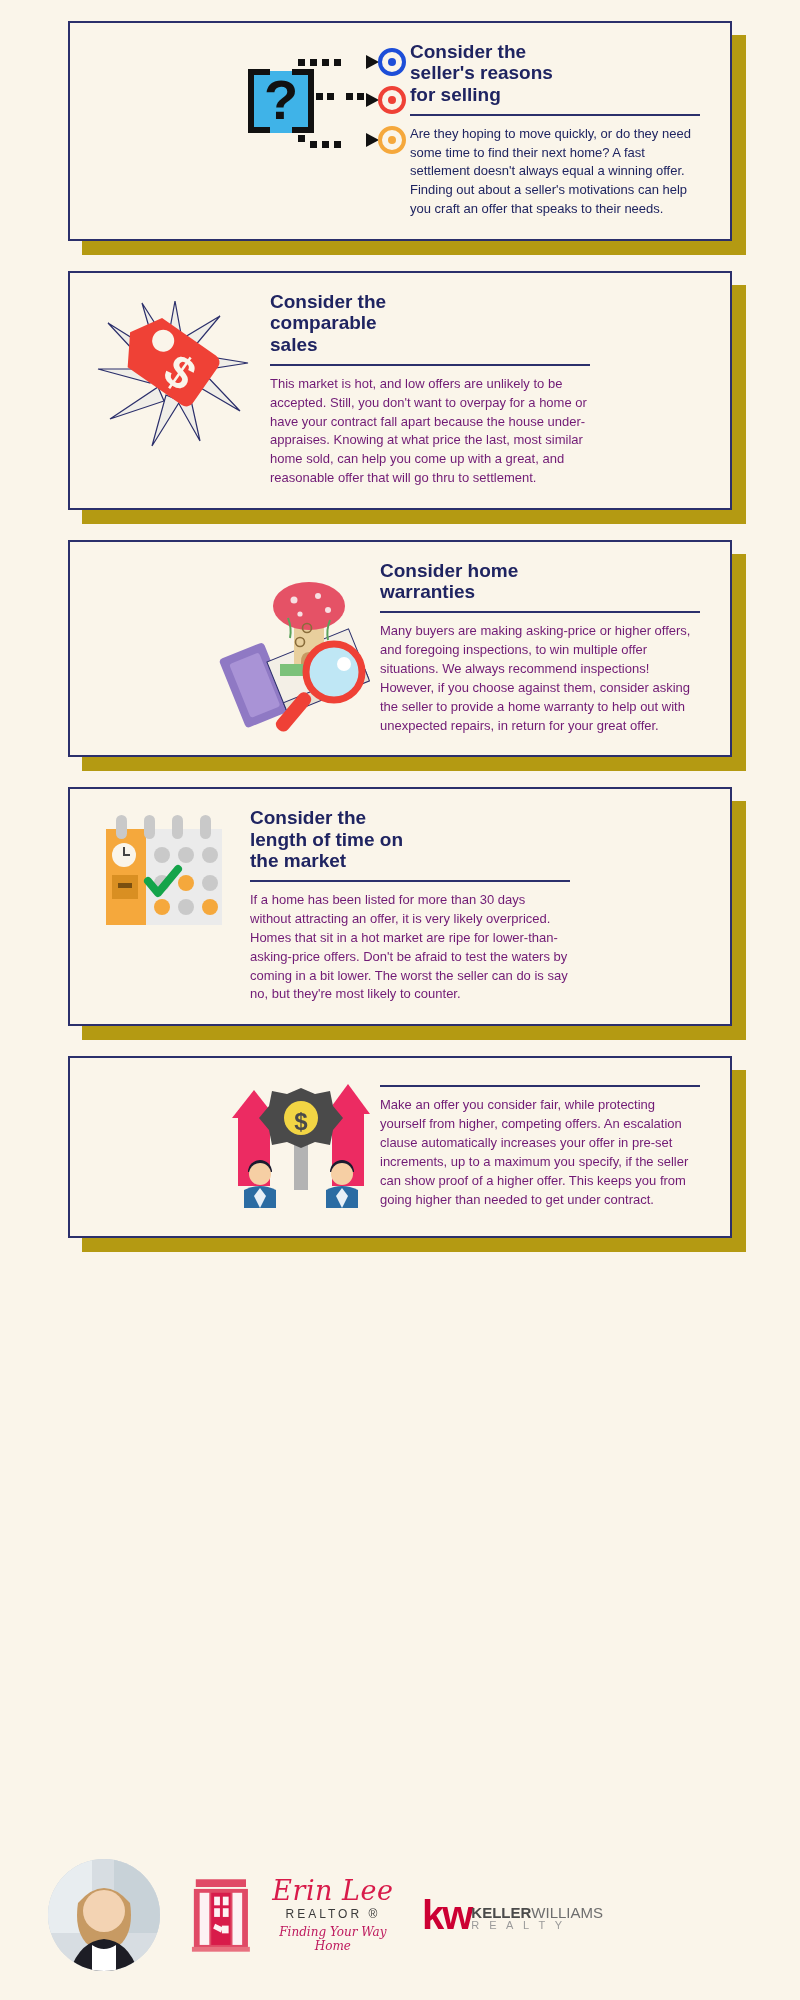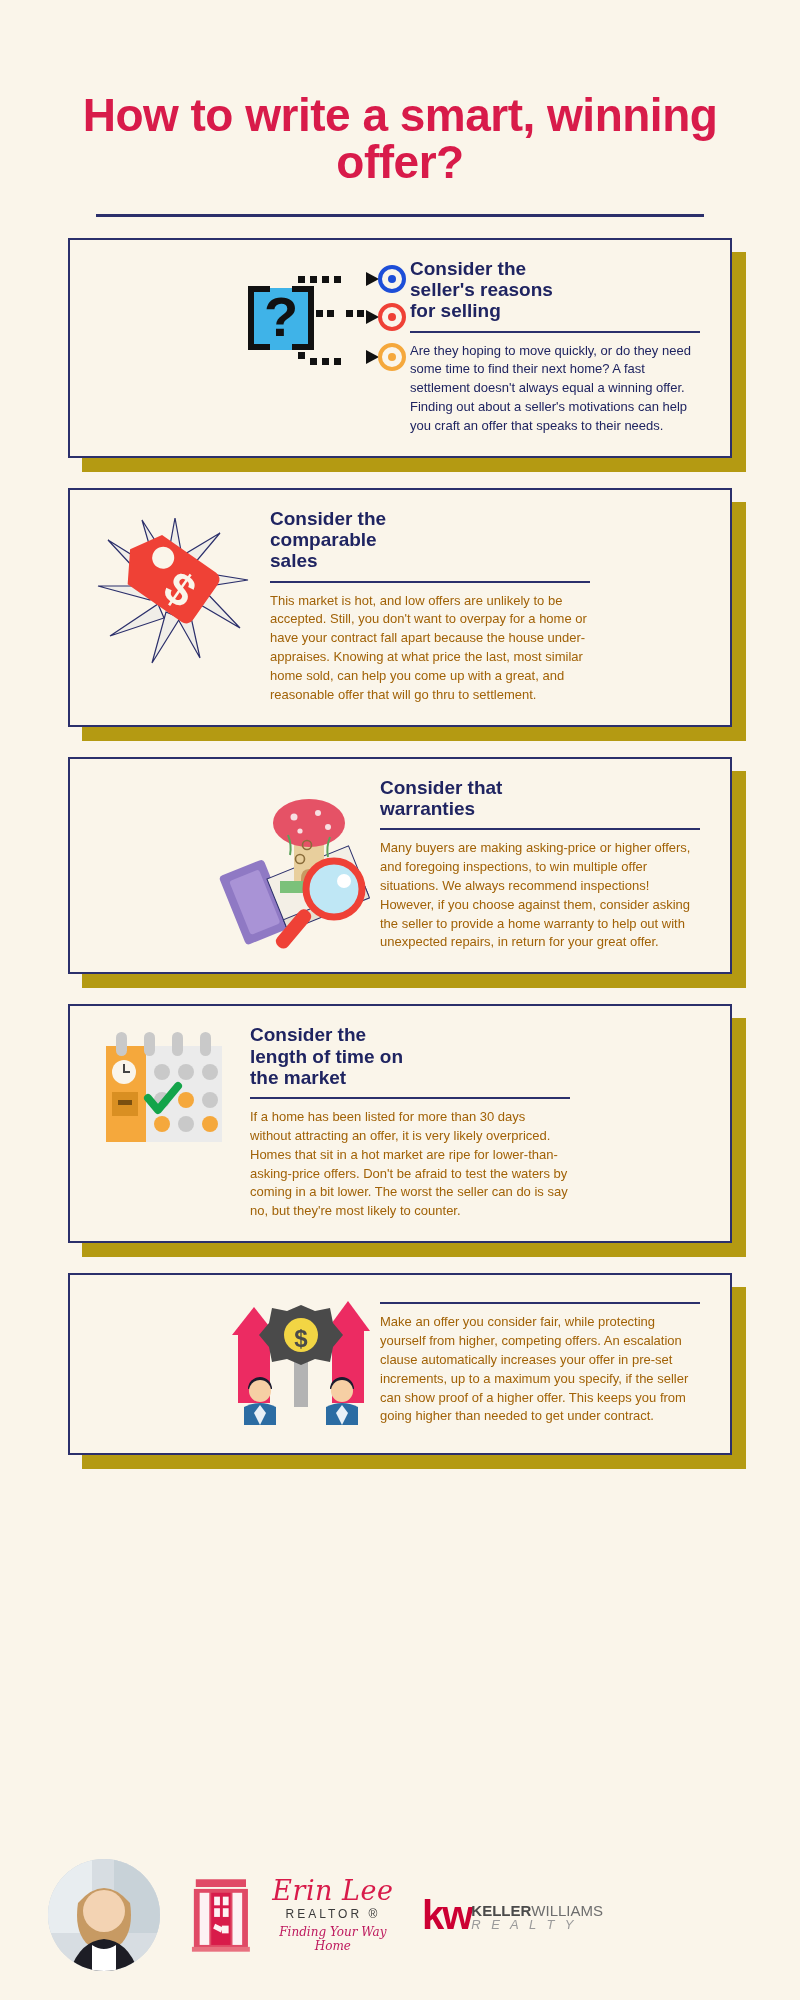--- a/index.html
+++ b/index.html
@@ -70,21 +70,21 @@
   .card-rule {
     border-top: 2px solid #2b2f6b;
     margin: 9px 0 9px 0;
   }
   .card-body {
     font-size: 13px;
     line-height: 1.45;
     color: #1f2461;
     margin-top: 6px;
   }
-  .card-body.dark { color: #a16207; }
+  .card-body.dark { color: #701a75; }
 
   .card-icon {
     flex: 0 0 auto;
     display: flex;
     align-items: center;
     justify-content: center;
   }
 
   
   .align-right .card-heading,
@@ -145,33 +145,27 @@
   .kw-mark {
     font-weight: bold;
     font-size: 40px;
     color: #cc0033;
     line-height: 0.85;
     letter-spacing: -2px;
   }
   .kw-words { line-height: 1.05; }
   .kw-line1 { font-size: 15px; color: #6e6e6e; letter-spacing: 0px; }
   .kw-line1 b { color: #4a4a4a; font-weight: bold; }
-  .kw-line2 { font-size: 13px; color: #9a9a9a; letter-spacing: 3.5px; font-style: italic; }
+  .kw-line2 { font-size: 11px; color: #9a9a9a; letter-spacing: 3.5px; }
 </style>
 </head>
 <body>
 
 <div class="page">
 
-  <div class="title-block">
-    <div class="title">How to write a
-smart, winning
-offer?</div>
-    <div class="title-rule"></div>
-  </div>
 
   <div class="cards">
 
     <div class="card-wrap w-narrow">
       <div class="card-shadow"></div>
       <div class="card icon-right">
         <div class="card-text">
           <div class="card-heading">Consider the
 seller's reasons
 for selling</div>
@@ -248,21 +242,21 @@
           <div class="card-rule"></div>
           <div class="card-body dark">This market is hot, and low offers are unlikely to be accepted. Still, you don't want to overpay for a home or have your contract fall apart because the house under-appraises. Knowing at what price the last, most similar home sold, can help you come up with a great, and reasonable offer that will go thru to settlement.</div>
         </div>
       </div>
     </div>
 
     <div class="card-wrap w-wide">
       <div class="card-shadow"></div>
       <div class="card icon-right">
         <div class="card-text">
-          <div class="card-heading">Consider that
+          <div class="card-heading">Consider home
 warranties</div>
           <div class="card-rule"></div>
           <div class="card-body dark"> Many buyers are making asking-price or higher offers, and foregoing inspections, to win multiple offer situations. We always recommend inspections! However, if you choose against them, consider asking the seller to provide a home warranty to help out with unexpected repairs, in return for your great offer.</div>
         </div>
         <div class="card-icon">
           <svg width="170" height="175" viewBox="0 0 170 175">
 
             <g transform="rotate(-22 85 110)">
               <rect x="18" y="72" width="48" height="74" rx="4" fill="#8f79c4"></rect>
               <rect x="26" y="80" width="32" height="58" rx="3" fill="#a993d6"></rect>

